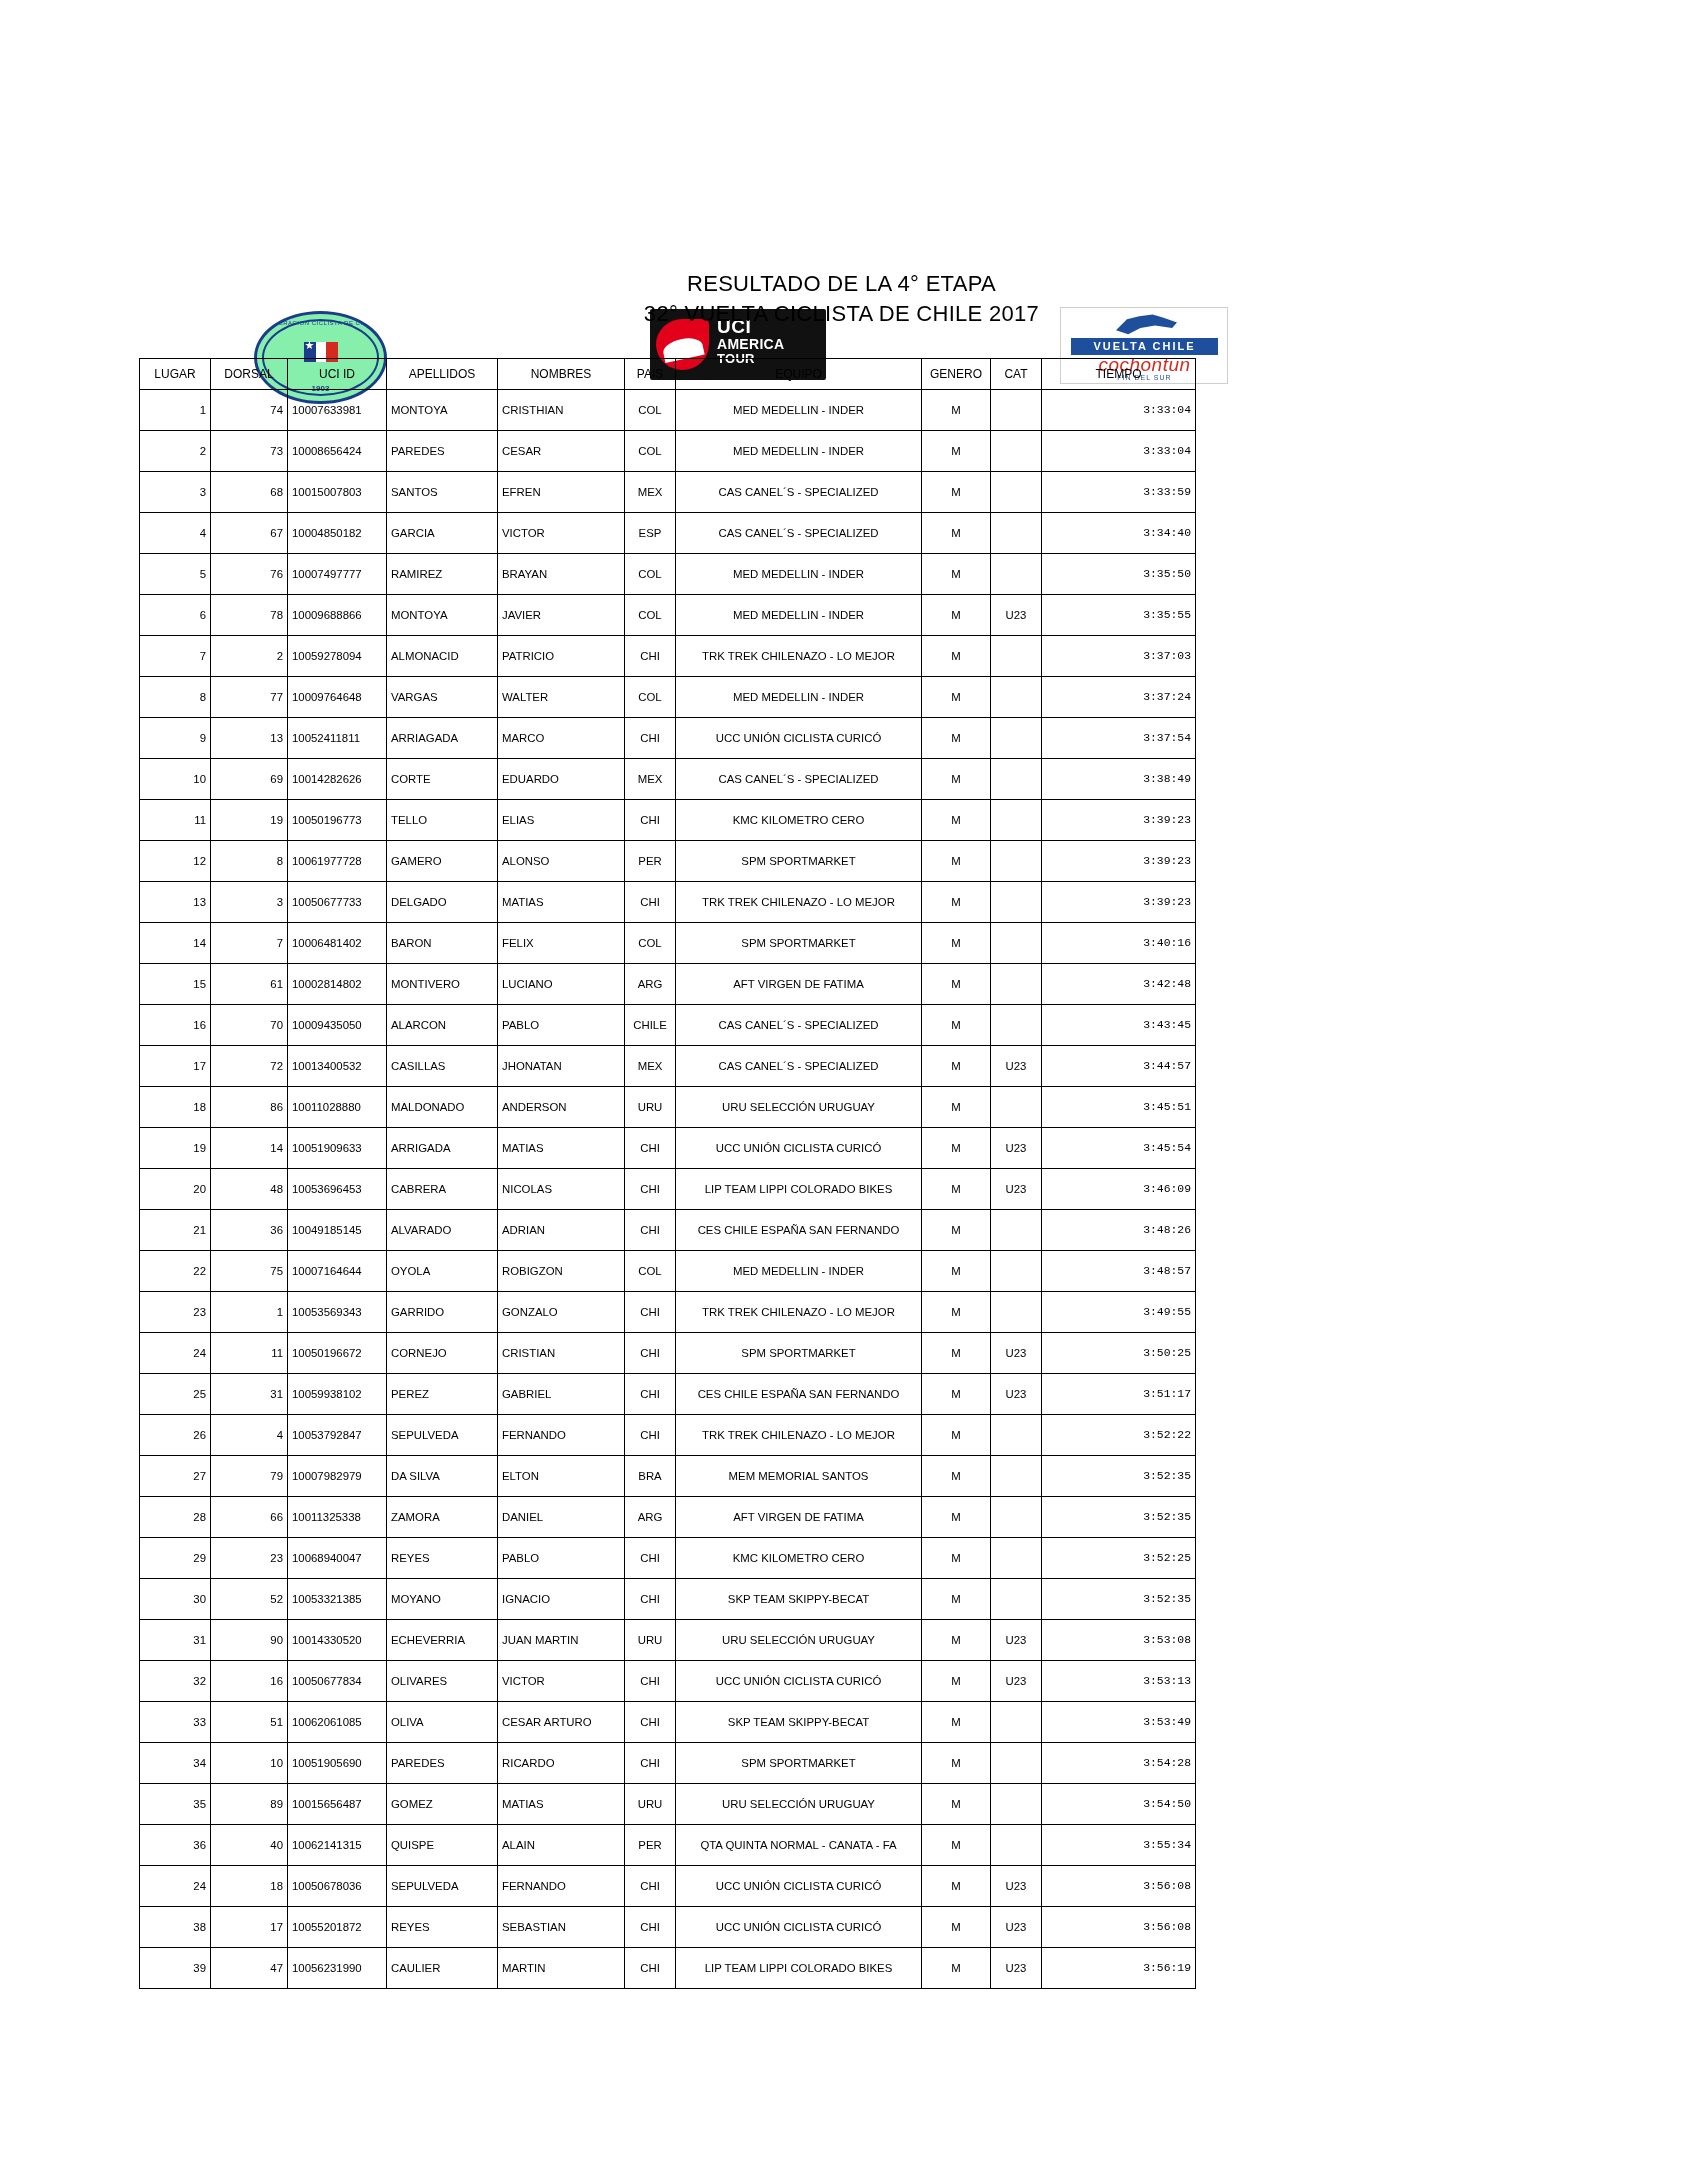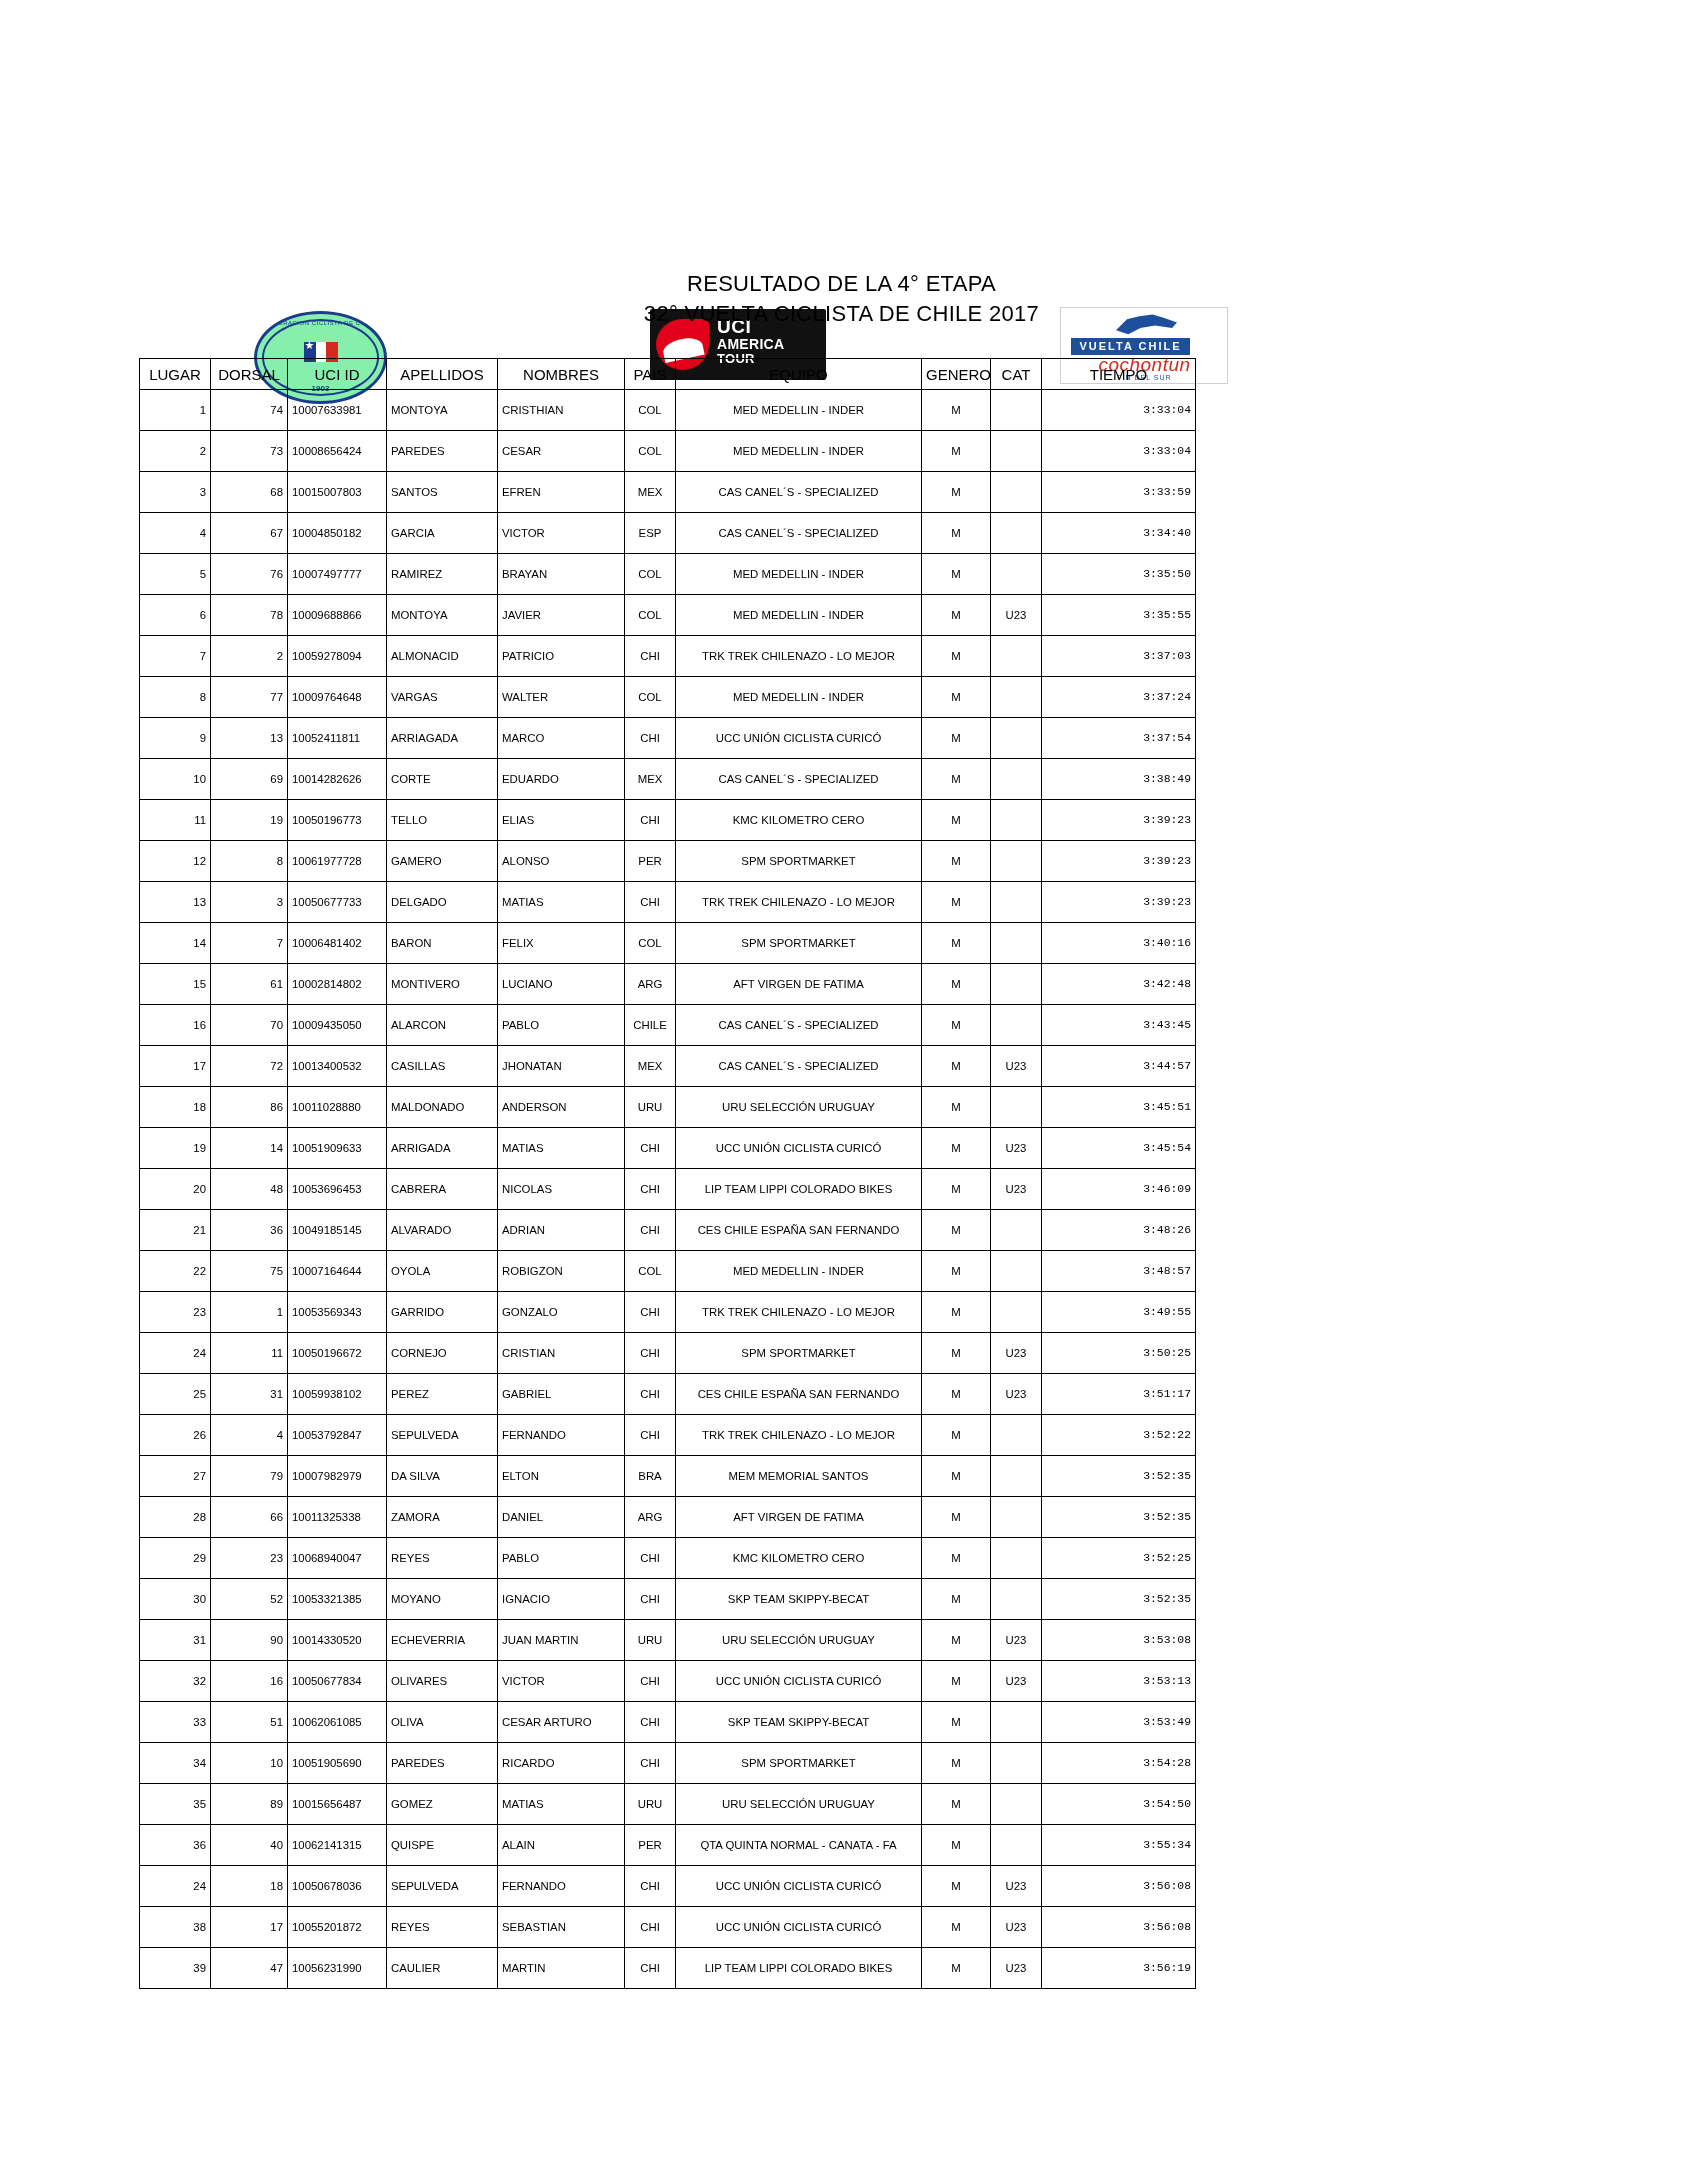--- a/index.html
+++ b/index.html
@@ -161,21 +161,21 @@
     top: 4px;
     width: 61px;
     height: 26px;
     background: #1e4f9c;
     clip-path: polygon(0% 70%, 18% 28%, 38% 16%, 60% 10%, 78% 22%, 100% 40%, 92% 62%, 64% 52%, 40% 62%, 20% 86%);
   }
   .vuelta-band {
     position: absolute;
     left: 10px;
     top: 30px;
-    width: 119px;
+    width: 147px;
     height: 17px;
     background: #1e4f9c;
     color: #ffffff;
     font-size: 11px;
     font-weight: bold;
     letter-spacing: 2px;
     text-align: center;
     line-height: 17px;
   }
   .vuelta-name {
@@ -234,21 +234,21 @@
     padding: 0 4px;
     height: 40px;
     vertical-align: middle;
     overflow: hidden;
     white-space: nowrap;
   }
   table.results th {
     text-align: center;
     font-weight: normal;
     height: 30px;
-    font-size: 15px;
+    font-size: 12px;
   }
   col.c-lugar   { width: 71px; }
   col.c-dorsal  { width: 77px; }
   col.c-uciid   { width: 99px; }
   col.c-apell   { width: 111px; }
   col.c-nombre  { width: 127px; }
   col.c-pais    { width: 51px; }
   col.c-equipo  { width: 246px; }
   col.c-genero  { width: 69px; }
   col.c-cat     { width: 51px; }

